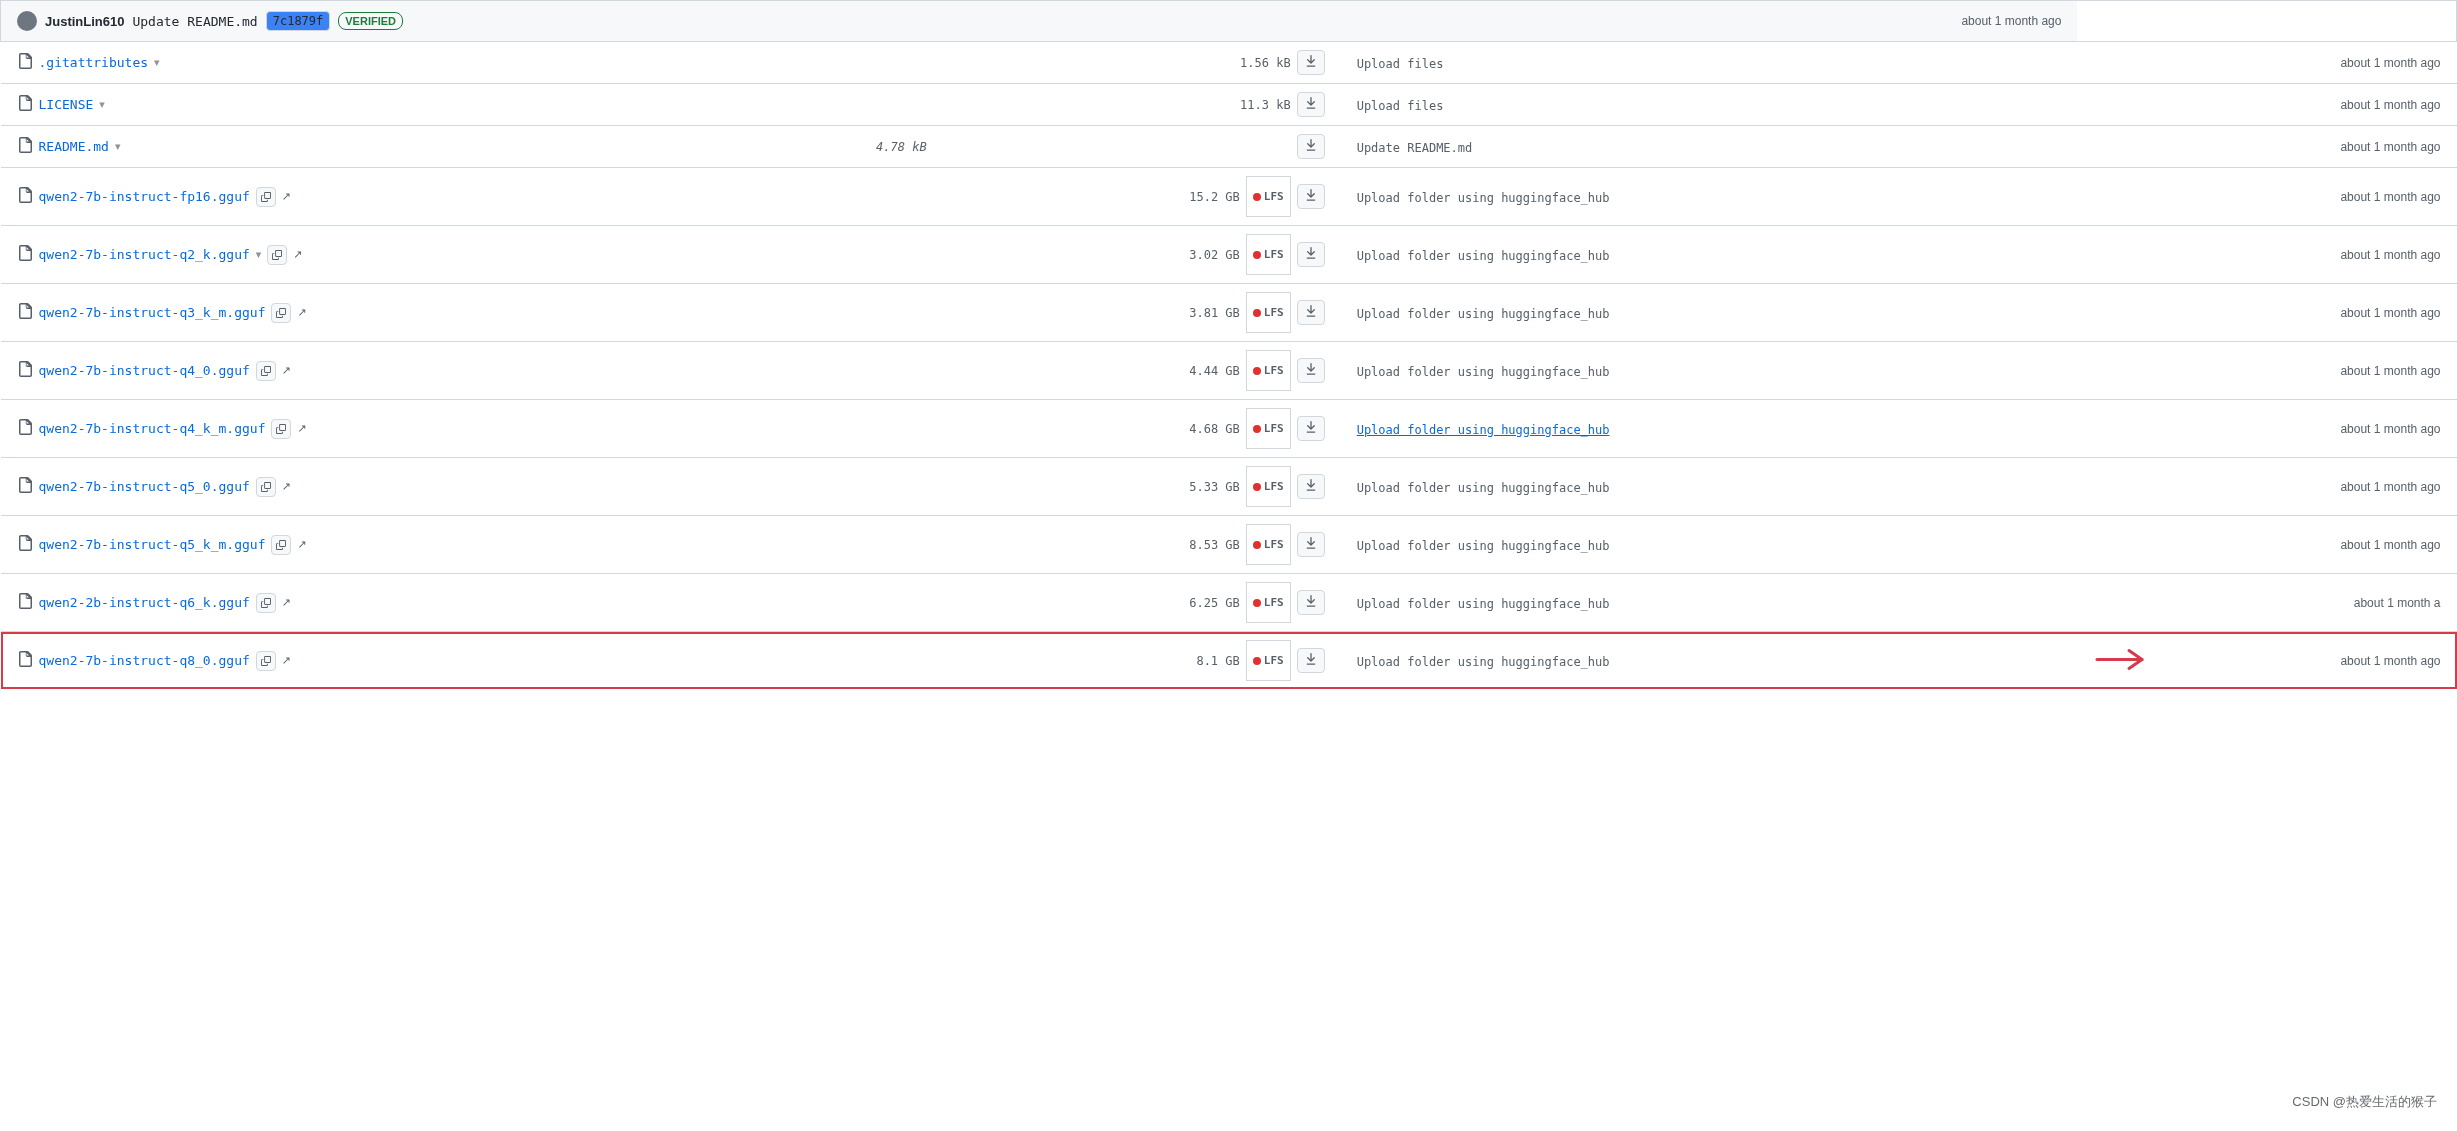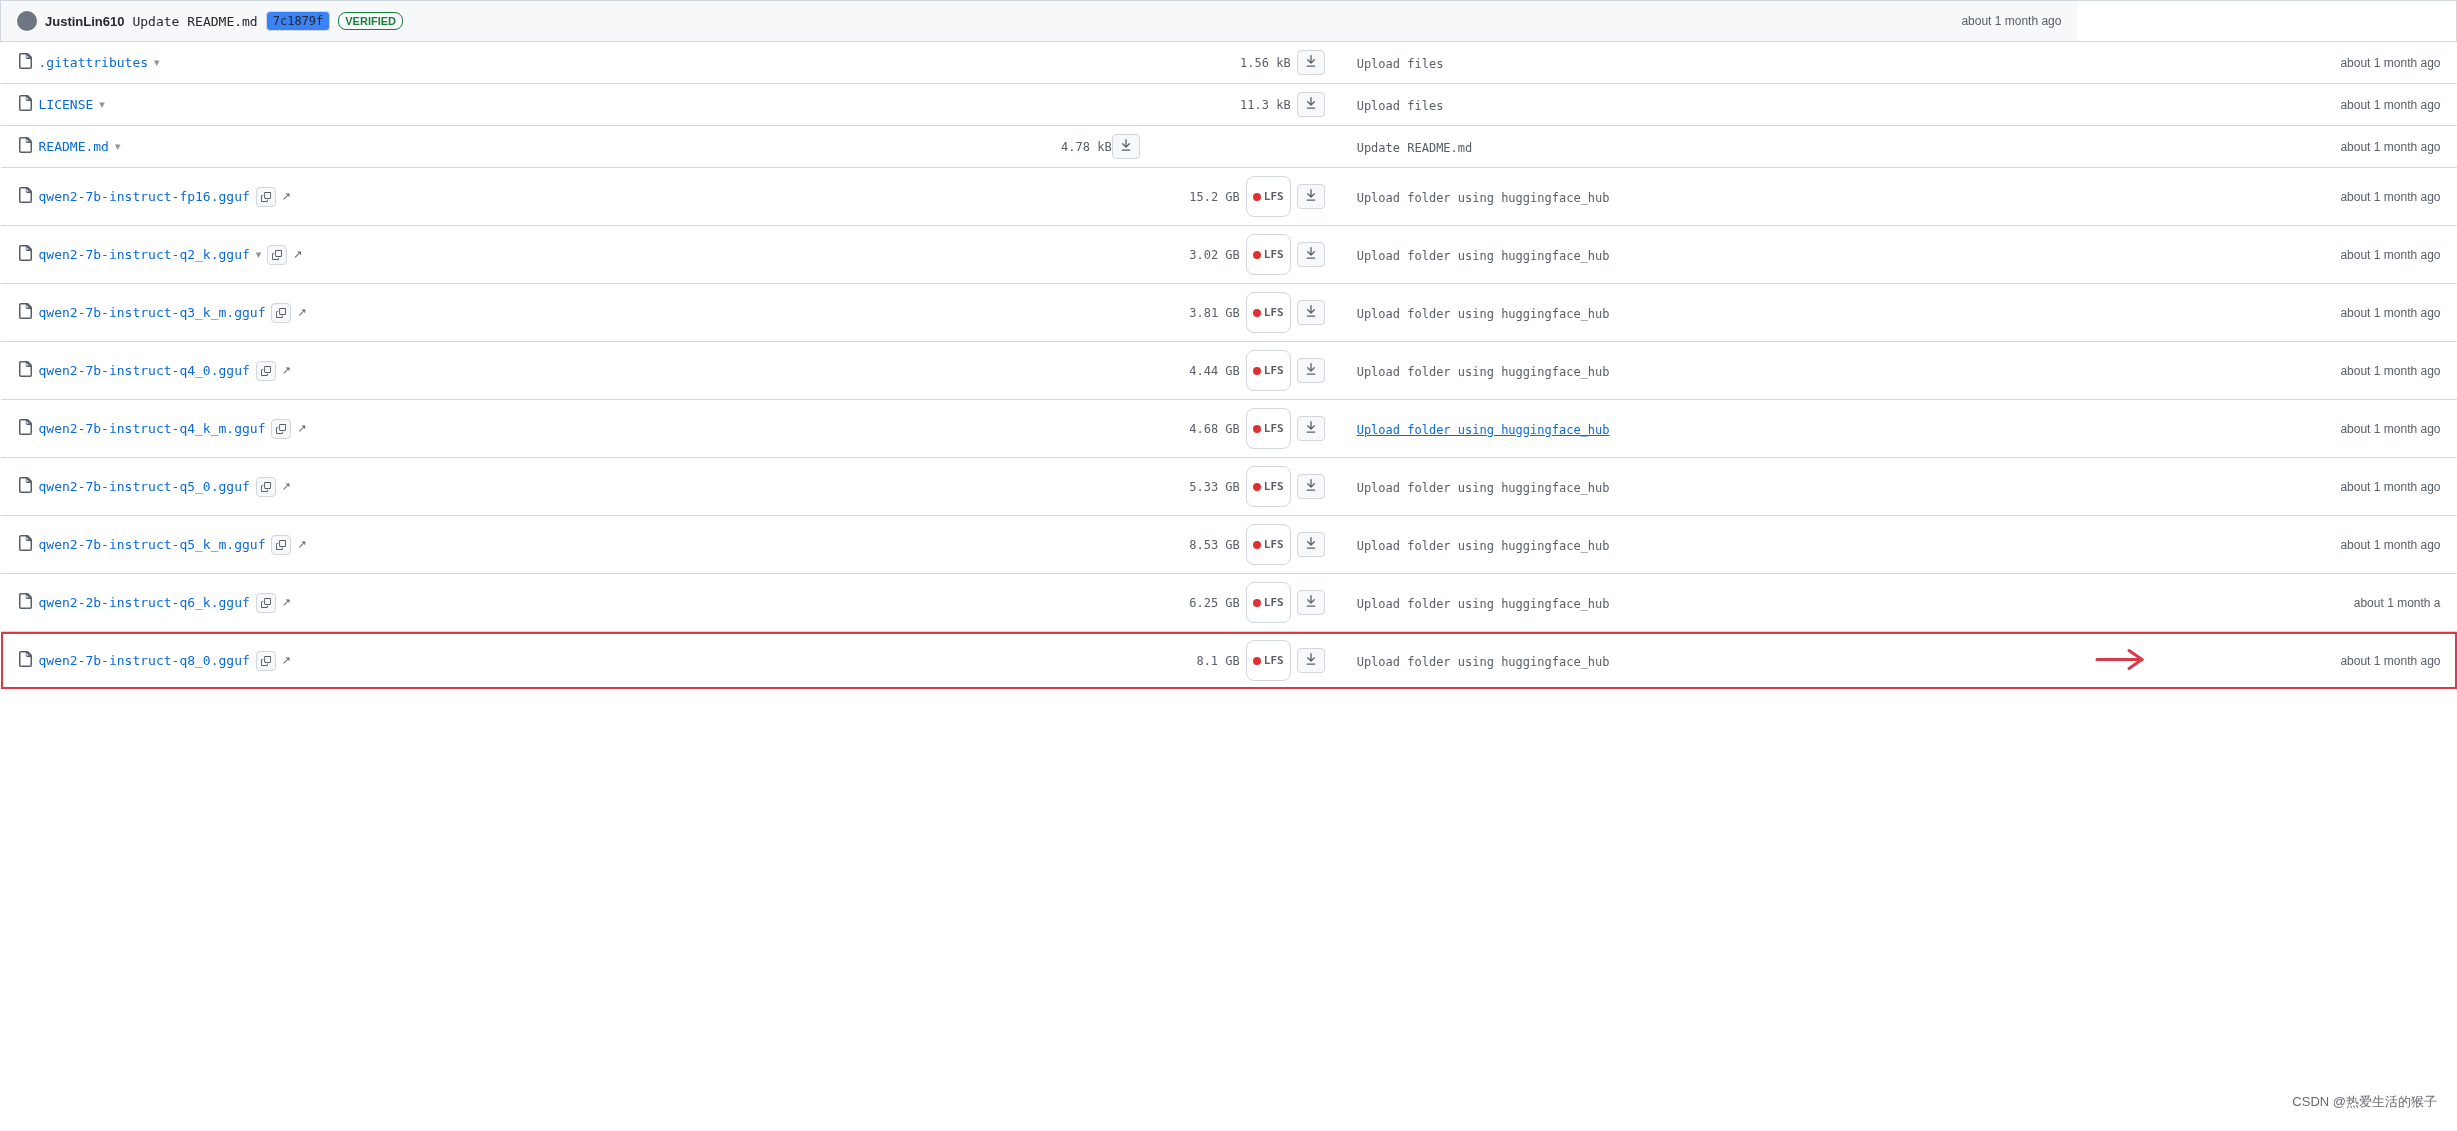--- a/index.html
+++ b/index.html
@@ -73,21 +73,21 @@
       font-size: 12px;
       white-space: nowrap;
       padding-right: 8px;
     }
     .lfs-badge {
       display: inline-flex;
       align-items: center;
       gap: 3px;
       background: #fff;
       border: 1px solid #d0d7de;
-      border-radius: 8px;
+      border-radius: 0;
       padding: 13px 6px;
       font-size: 11px;
       font-weight: 600;
       color: #57606a;
     }
     .lfs-dot {
       width: 8px;
       height: 8px;
       background: #e03131;
       border-radius: 50%;
@@ -227,21 +227,21 @@
         <td style="width: 35%;">
           <div class="file-name">
             <span><svg width="16" height="16" viewBox="0 0 16 16" fill="currentColor" style="color:#57606a;">
                 <path d="M2 1.75C2 .784 2.784 0 3.75 0h6.586c.464 0 .909.184 1.237.513l2.914 2.914c.329.328.513.773.513 1.237v9.586A1.75 1.75 0 0 1 13.25 16h-9.5A1.75 1.75 0 0 1 2 14.25V1.75zm1.75-.25a.25.25 0 0 0-.25.25v12.5c0 .138.112.25.25.25h9.5a.25.25 0 0 0 .25-.25V6h-2.75A1.75 1.75 0 0 1 8.75 4.25V1.5H3.75zm5.75.56v2.19c0 .138.112.25.25.25h2.19L9.5 2.06z"></path>
               </svg></span>
             <a class="file-link" href="#">README.md</a>
             <span class="chevron-icon">▾</span>
           </div>
         </td>
         <td class="size-col">
-          <div style="display: flex; align-items: center; justify-content: center; gap: 0;">
+          <div style="display: flex; align-items: center; justify-content: space-between; gap: 0; font-style: italic;">
             <span>4.78 kB</span>
             <span class="download-icon"><svg width="14" height="14" viewBox="0 0 16 16" fill="currentColor">
                 <path d="M7.47 10.78a.75.75 0 0 0 1.06 0l3.75-3.75a.75.75 0 0 0-1.06-1.06L8.75 8.44V1.75a.75.75 0 0 0-1.5 0v6.69L4.78 5.97a.75.75 0 0 0-1.06 1.06l3.75 3.75zM3.75 13a.75.75 0 0 0 0 1.5h8.5a.75.75 0 0 0 0-1.5h-8.5z"></path>
               </svg></span>
           </div>
         </td>
         <td style="width: 30%;"><span class="commit-msg">Update README.md</span></td>
         <td class="timestamp-col" style="position: relative;">about 1 month ago</td>
       </tr>
       <tr>

